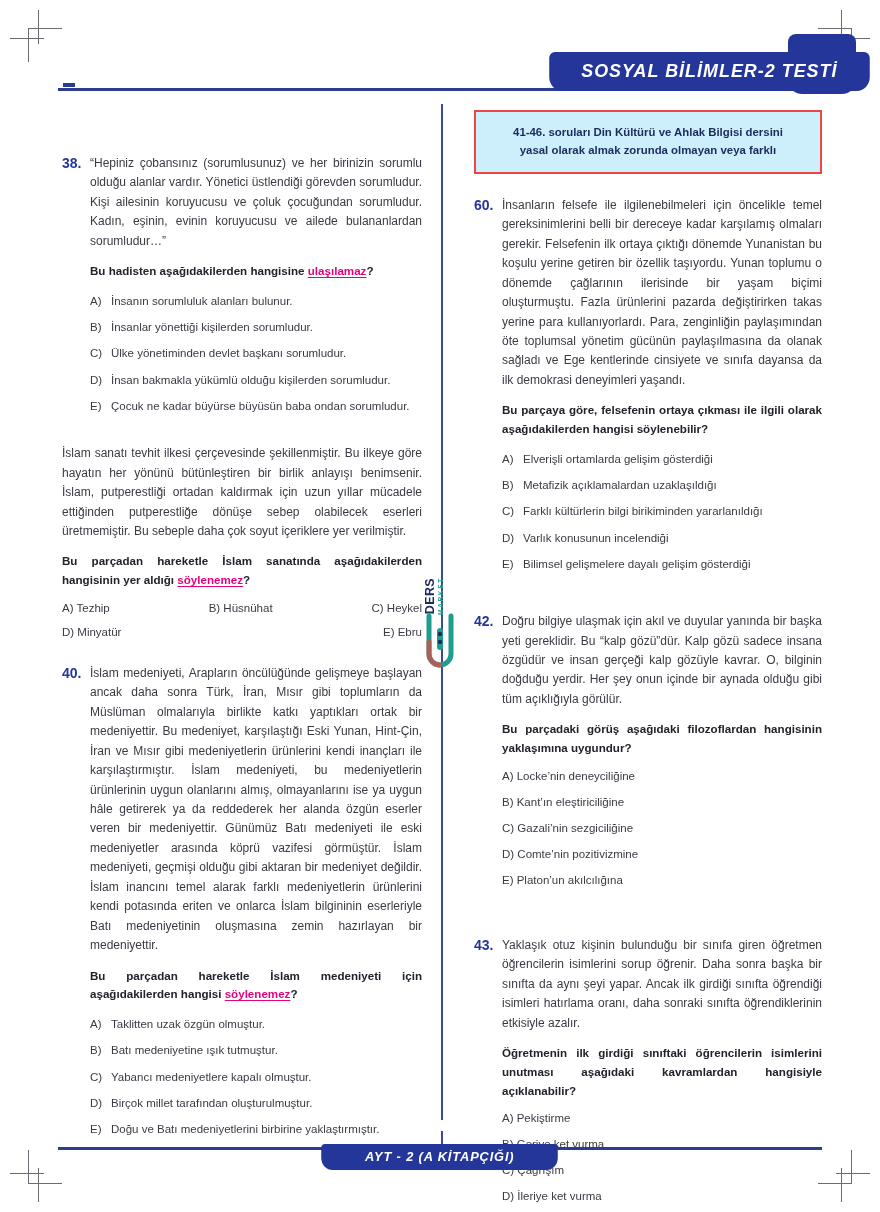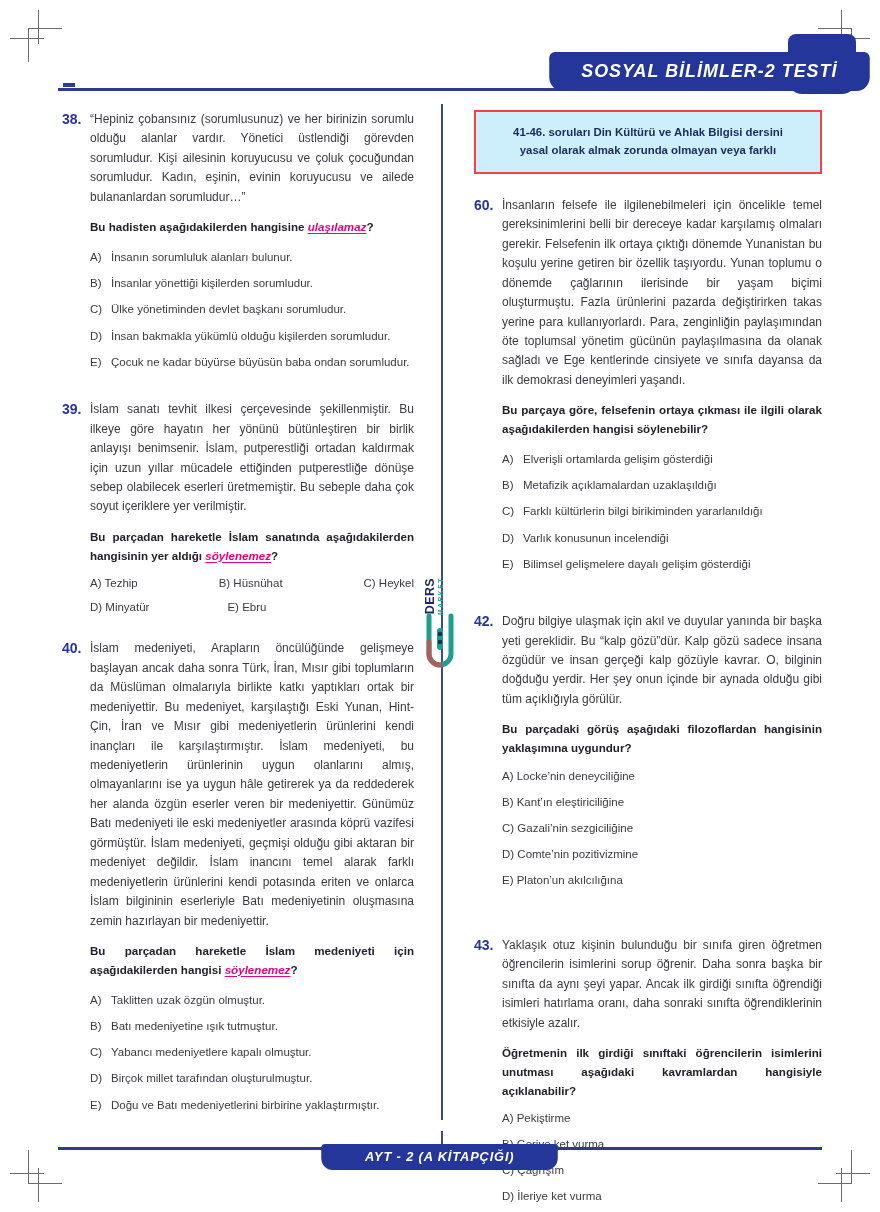--- a/index.html
+++ b/index.html
@@ -100,21 +100,21 @@
     left: 62px;
     right: 58px;
     top: 104px;
     bottom: 96px;
     display: flex;
   }
   .col {
     width: 50%;
     padding-top: 6px;
   }
-  .col-left  { padding-right: 28px; }
+  .col-left  { padding-right: 20px; margin-top: 44px; }
   .col-right { padding-left: 32px; }
 
   .divider {
     position: absolute;
     left: 441px;
     top: 104px;
     bottom: 92px;
     width: 2px;
     background: #3b4a96;
   }
@@ -143,38 +143,37 @@
     line-height: 1.62;
     font-weight: bold;
     text-align: justify;
     color: #22222c;
     margin-bottom: 12px;
   }
   .hl {
     color: #e6007e;
     text-decoration: underline;
     text-underline-offset: 2px;
-    font-style: italic;
   }
 
   .opts { margin-top: 2px; }
   .opt {
     display: flex;
     font-size: 11.5px;
     line-height: 1.5;
     margin-bottom: 9px;
     color: #3a3a44;
   }
   .opt-key { flex: 0 0 21px; }
   .opt-txt { flex: 1 1 auto; }
 
   
   .opts-grid3 { display: flex; justify-content: space-between; font-size: 11.5px; color: #3a3a44; }
   .opts-grid3 > div { white-space: nowrap; }
-  .opts-row2 { display: flex; justify-content: flex-start; gap: 78px; margin-top: 12px; font-size: 11.5px; color: #3a3a44; }
+  .opts-row2 { display: flex; justify-content: space-between; gap: 78px; margin-top: 12px; font-size: 11.5px; color: #3a3a44; }
 
   .opts-2col {
     display: grid;
     grid-template-columns: 1fr;
     row-gap: 14px;
     font-size: 11.5px;
     color: #3a3a44;
   }
   .opts-center { margin-top: 14px; font-size: 11.5px; color: #3a3a44; }
 
@@ -335,21 +334,20 @@
             </div>
           <div class="opt">
               <span class="opt-key">E)</span>
               <span class="opt-txt">Çocuk ne kadar büyürse büyüsün baba ondan sorumludur.</span>
             </div>
         </div>
       </div>
     </div>
 
     <div class="q">
-      <div class="q-num">39.</div>
       <div class="q-body">
         <p class="passage">İslam sanatı tevhit ilkesi çerçevesinde şekillenmiştir. Bu ilkeye göre hayatın her yönünü bütünleştiren bir birlik anlayışı benimsenir. İslam, putperestliği ortadan kaldırmak için uzun yıllar mücadele ettiğinden putperestliğe dönüşe sebep olabilecek eserleri üretmemiştir. Bu sebeple daha çok soyut içeriklere yer verilmiştir.</p>
         <p class="prompt"><span>Bu parçadan hareketle İslam sanatında aşağıdakilerden hangisinin yer aldığı </span><span class="hl">söylenemez</span><span>?</span></p>
         <div class="opts-grid3">
           <div><span>A)</span> <span>Tezhip</span></div>
           <div><span>B)</span> <span>Hüsnühat</span></div>
           <div><span>C)</span> <span>Heykel</span></div>
         </div>
         <div class="opts-row2">
           <div><span>D)</span> <span>Minyatür</span></div>

